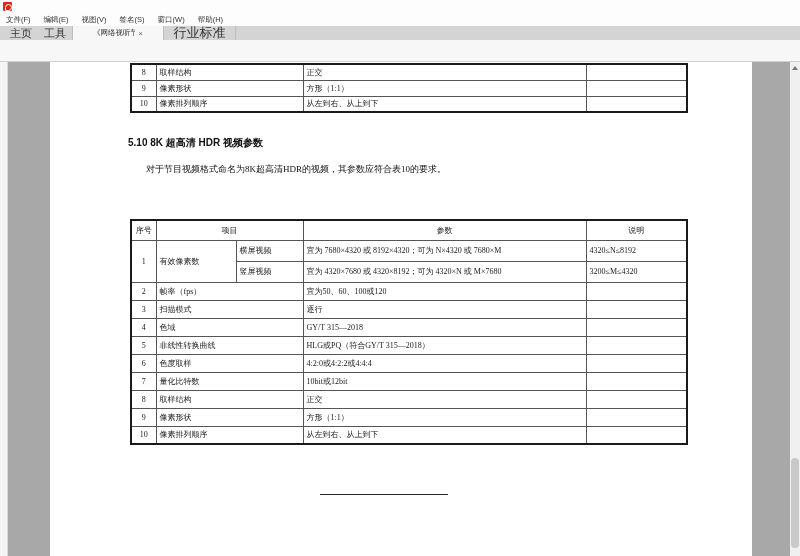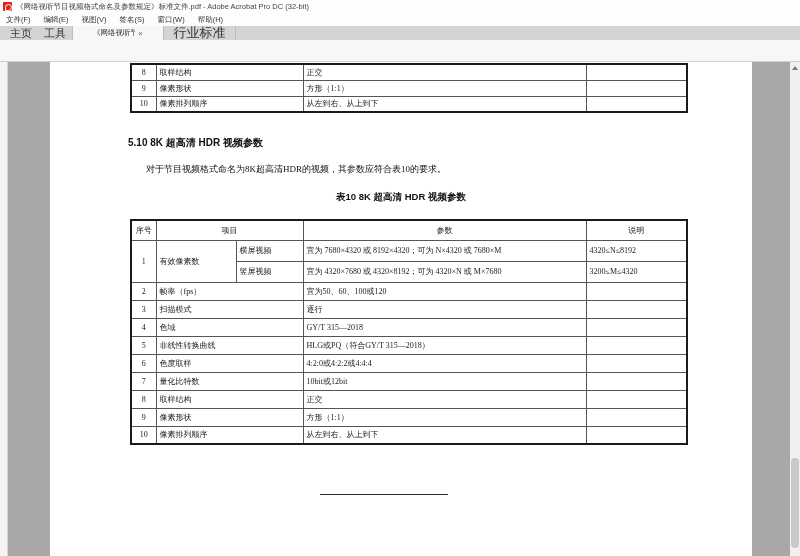--- a/index.html
+++ b/index.html
@@ -63,21 +63,20 @@
   .tbl-caption { position:absolute; left:0; top:129px; width:702px; text-align:center; font-family:"Liberation Sans","DejaVu Sans",sans-serif; font-size:9.5px; font-weight:bold; color:#111; }
   .end-line { position:absolute; left:270px; top:432px; width:128px; height:1px; background:#2a2a2a; }
 </style>
 </head>
 <body>
 
 <div id="app">
 
   <div class="titlebar">
     <span class="app-icon"></span>
-    <span class="titlebar-text">《网络视听节目视频格式命名及参数规定》标准文件.pdf - Adobe Acrobat Pro DC (32-bit)</span>
   </div>
 
   <div class="menubar">
     <span class="menu-item">文件(F)</span>
     <span class="menu-item">编辑(E)</span>
     <span class="menu-item">视图(V)</span>
     <span class="menu-item">签名(S)</span>
     <span class="menu-item">窗口(W)</span>
     <span class="menu-item">帮助(H)</span>
   </div>
@@ -239,21 +238,20 @@
               <td colspan="1">从左到右、从上到下</td>
               <td colspan="1"></td>
             </tr>
           </tbody>
       </table>
 
       <div class="sec-heading">5.10  8K 超高清 HDR 视频参数</div>
 
       <div class="paragraph">对于节目视频格式命名为8K超高清HDR的视频，其参数应符合表10的要求。</div>
 
-      <div class="tbl-caption">表10  8K 超高清 HDR 视频参数</div>
 
       <table class="doc-table main-table">
         <colgroup>
             <col style="width:25px">
             <col style="width:80px">
             <col style="width:67px">
             <col style="width:283px">
             <col style="width:101px">
           </colgroup>
         <tbody>

